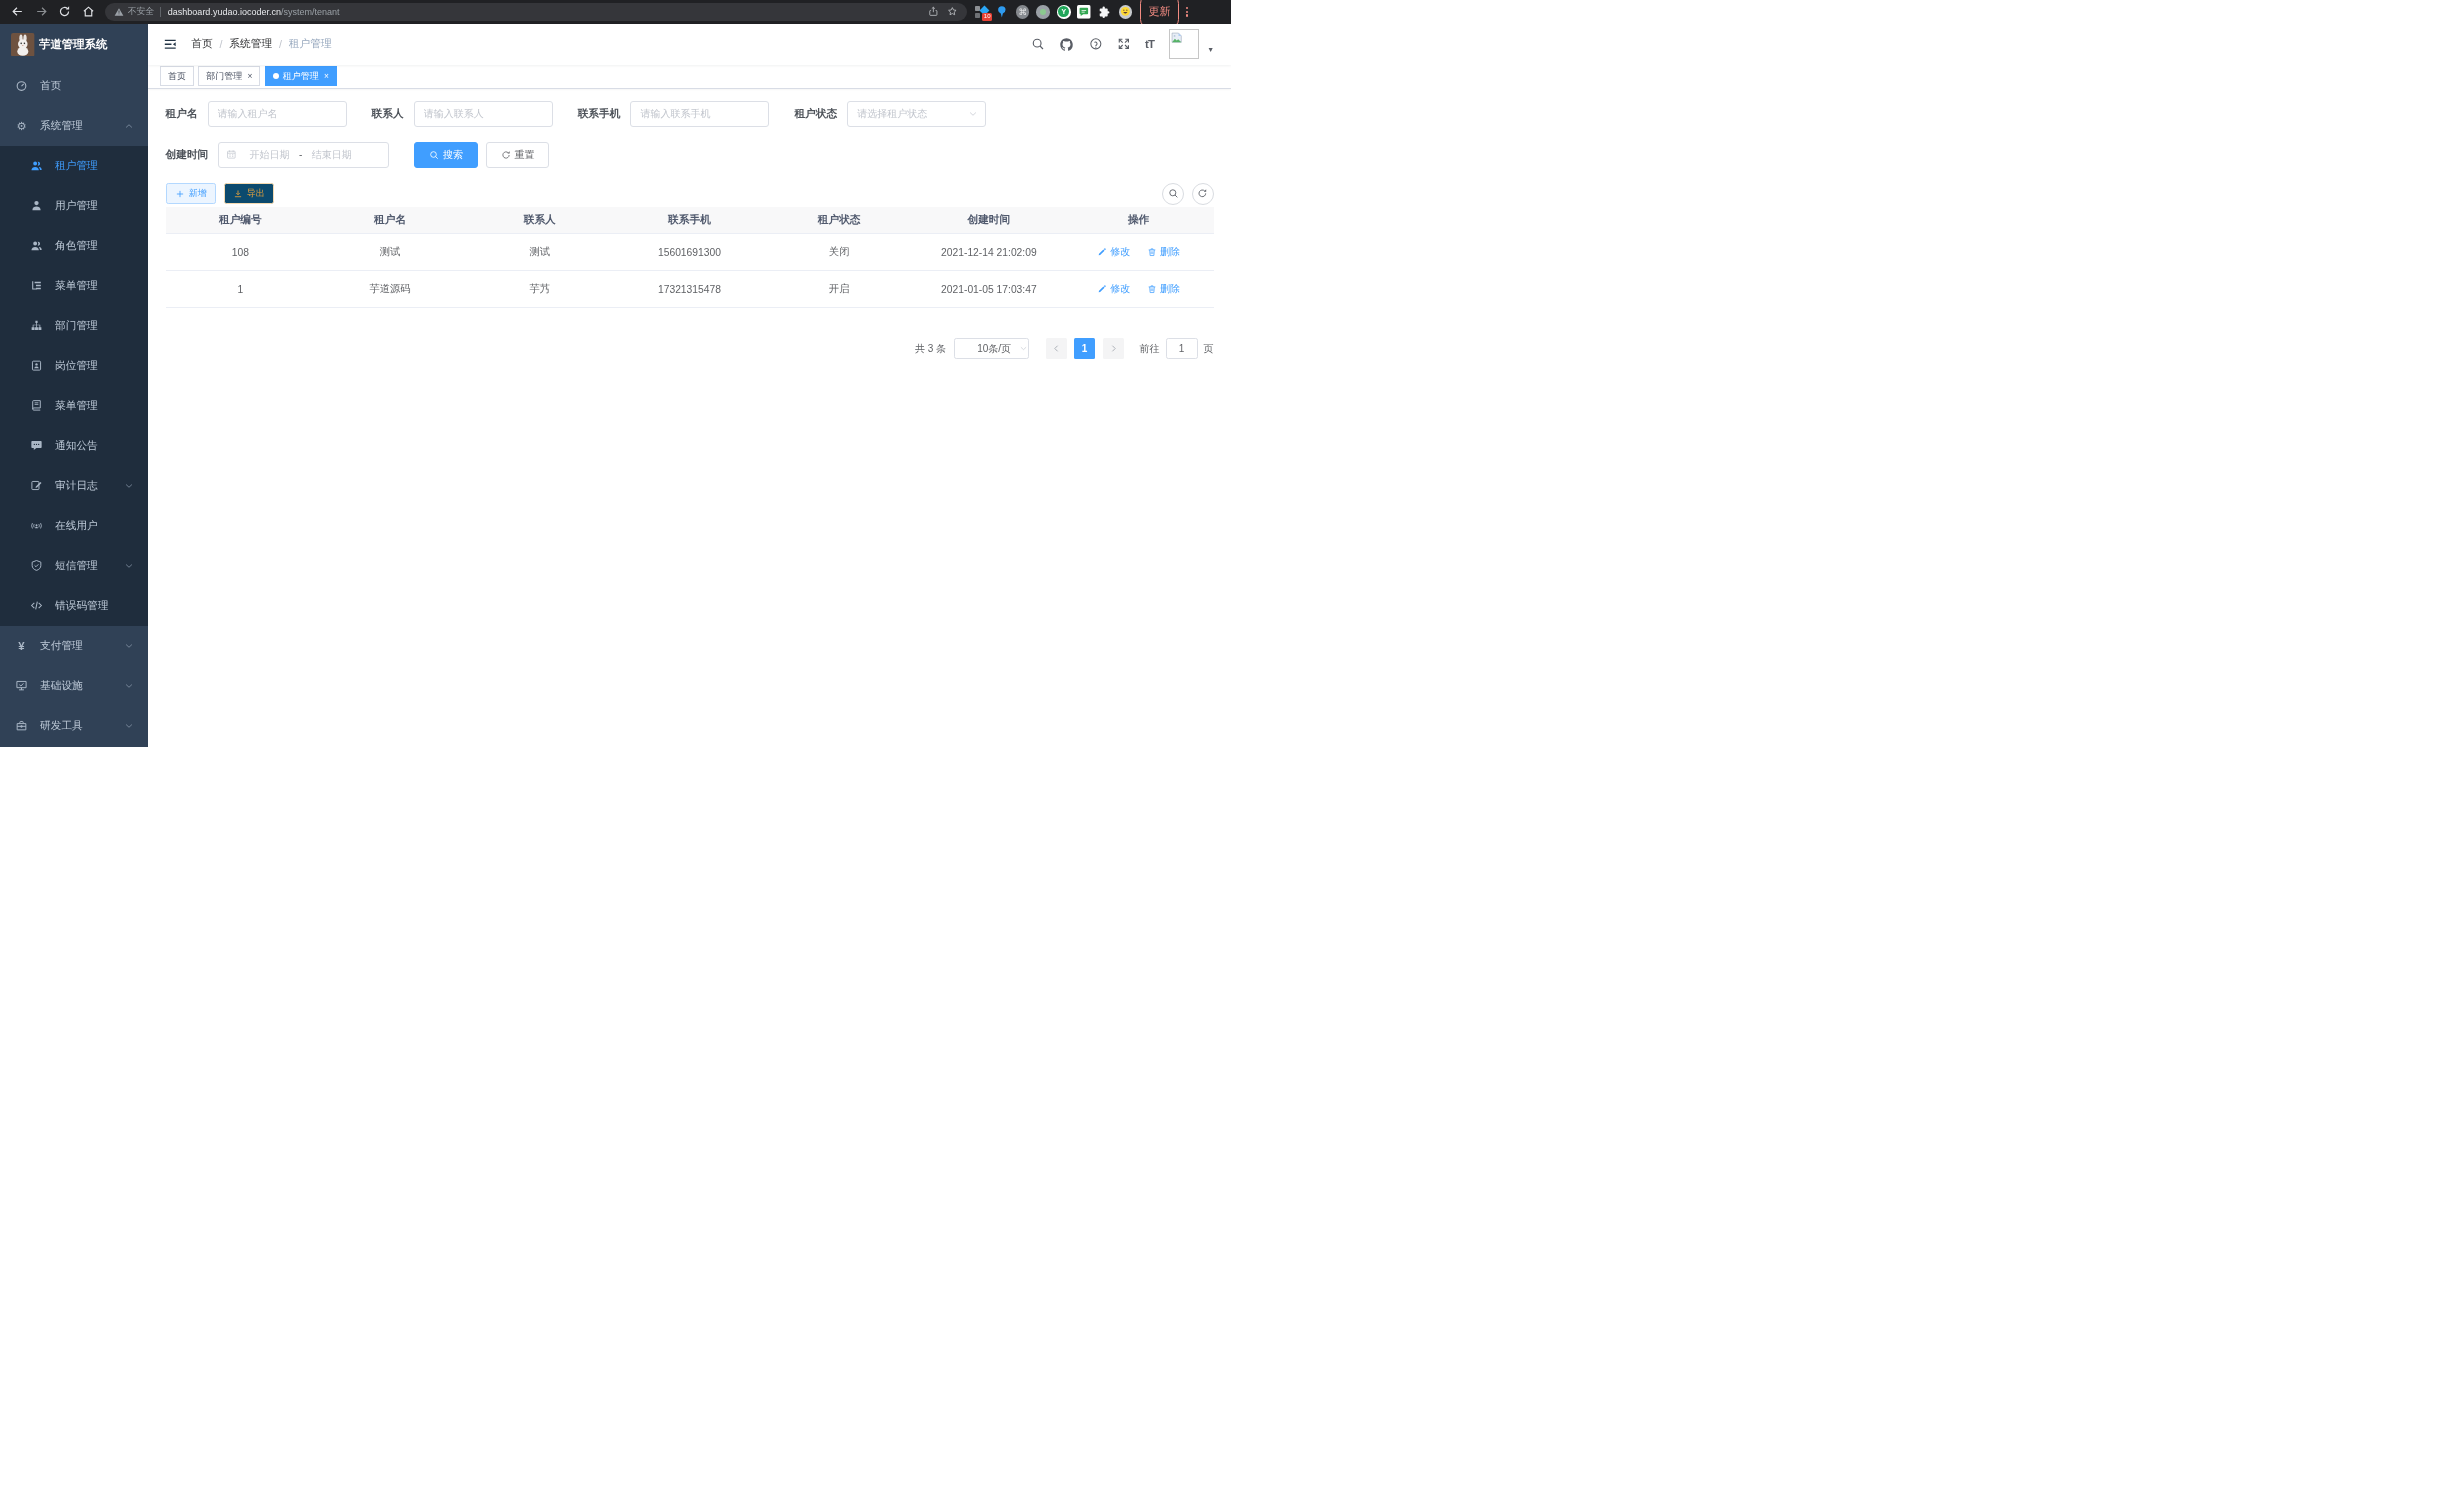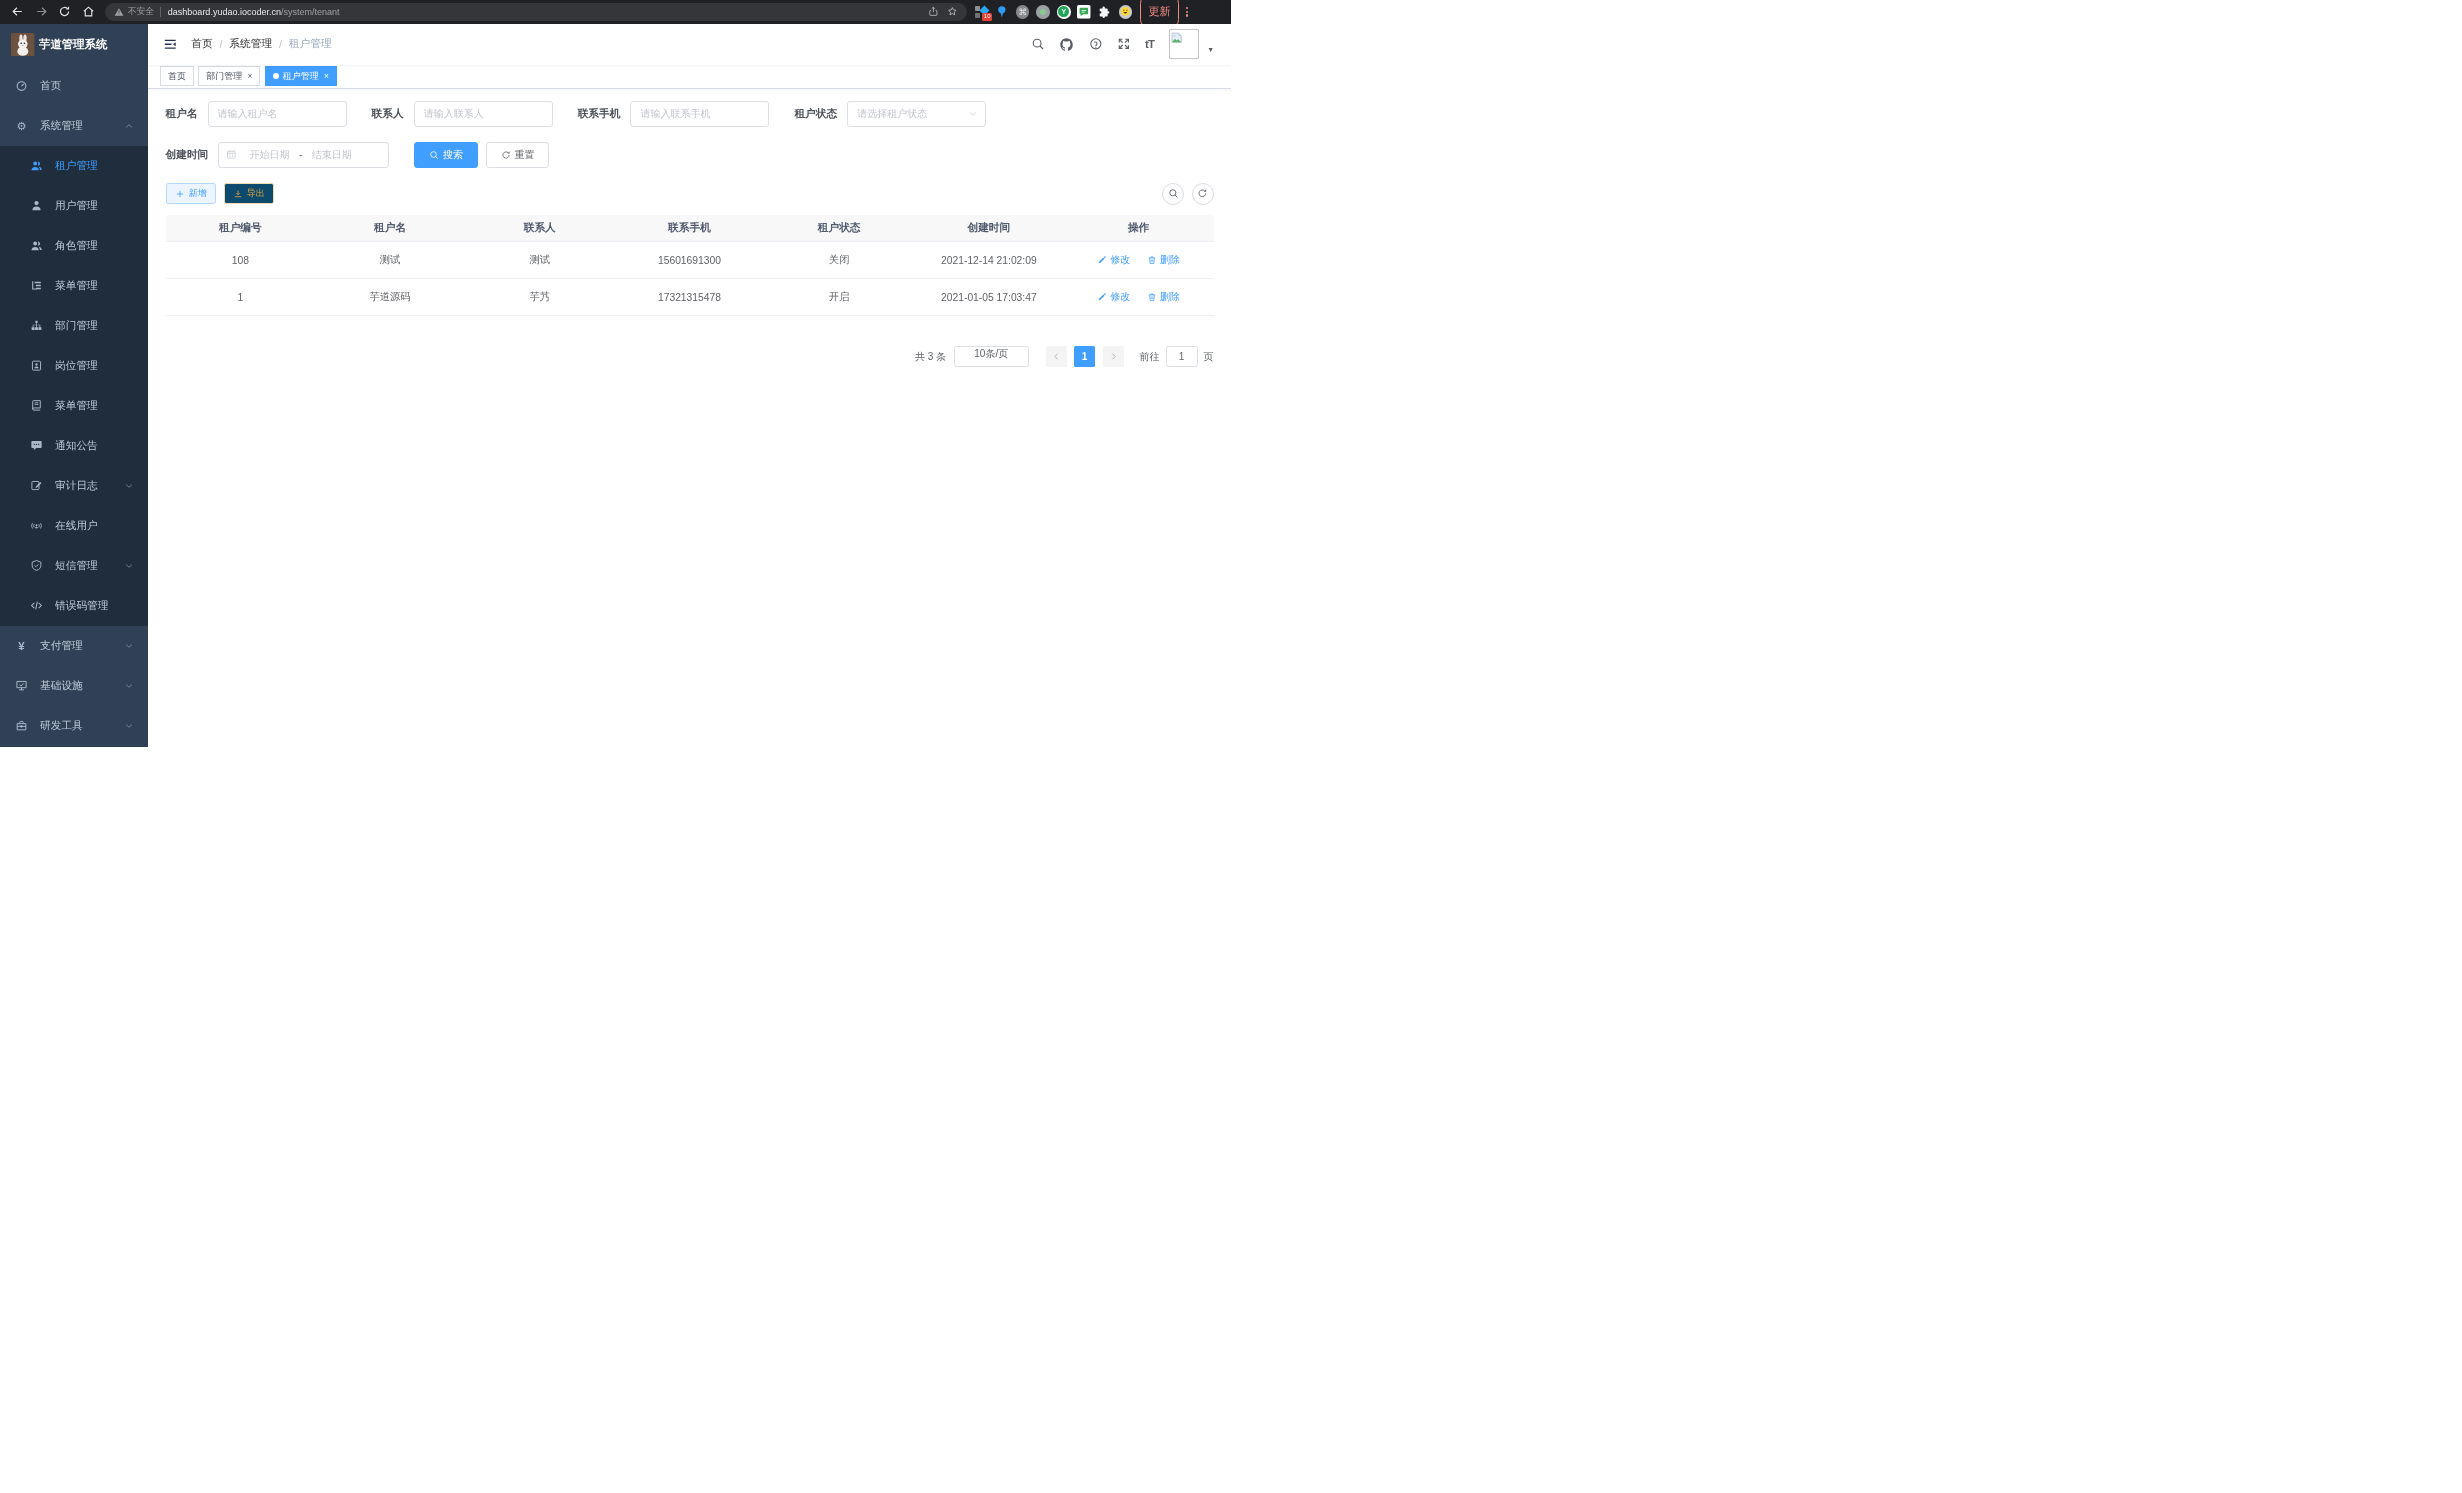--- a/index.html
+++ b/index.html
@@ -94,21 +94,21 @@
 
   .btn { height:26px; border-radius:3px; border:0.8px solid #dcdfe6; background:#fff; color:#606266;
     font-size:10px; display:inline-flex; align-items:center; gap:3.8px; padding:0 14px; cursor:pointer;
     font-family:inherit; }
   .btn .bi { width:10px; height:10px; }
   .btn-primary { background:#409eff; border-color:#409eff; color:#fff; }
   .btn-sm { height:21px; font-size:9px; padding:0 8.4px; border-radius:2.3px; }
   .btn-plain-blue { background:#ecf5ff; border-color:#b3d8ff; color:#409eff; }
   .btn-plain-warn { background:#0c4a6e; border-color:#f5dab1; color:#e6a23c; }
 
-  .toolbar { display:flex; align-items:center; margin-bottom:10px; }
+  .toolbar { display:flex; align-items:center; margin-bottom:2px; }
   .toolbar .gap { width:7.6px; }
   .tool-right { margin-left:auto; display:flex; gap:7.6px; }
   .circ { width:22px; height:22px; border:0.8px solid #d9dce1; border-radius:50%; background:#fff;
     display:flex; align-items:center; justify-content:center; color:#5a5e66; cursor:pointer; }
   .circ svg { width:10.7px; height:10.7px; }
 
   
   table.grid { width:100%; border-collapse:collapse; table-layout:fixed; }
   .grid th { background:#f8f8f9; height:27px; font-size:10.7px; color:#515a6e; font-weight:700;
     border-bottom:0.8px solid #ebeef5; text-align:center; }
@@ -116,21 +116,21 @@
     border-bottom:0.8px solid #ebeef5; white-space:nowrap; overflow:hidden; }
   .op-link { color:#409eff; font-size:10px; display:inline-flex; align-items:center; gap:3px;
     margin:0 6.9px; cursor:pointer; }
   .op-link svg { width:10px; height:10px; }
 
   
   .pager { display:flex; align-items:center; justify-content:flex-end; margin-top:30px;
     font-size:10px; color:#606266; }
   .p-total { margin-right:7.6px; white-space:nowrap; }
   .p-size { width:75px; height:21px; border:0.8px solid #dcdfe6; border-radius:2.3px; display:flex;
-    align-items:center; justify-content:flex-start; gap:7.6px; margin-right:13px; cursor:pointer;flex-direction:column; }
+    align-items:center; justify-content:flex-end; gap:7.6px; margin-right:13px; cursor:pointer; }
   .p-size .sc { width:9px; height:9px; color:#c0c4cc; }
   .p-btn { width:21px; height:21px; background:#f4f4f5; border-radius:1.5px; margin:0 3.8px;
     display:flex; align-items:center; justify-content:center; color:#a4a9b0; cursor:pointer; }
   .p-btn svg { width:9px; height:9px; }
   .p-cur { background:#409eff; color:#fff; font-weight:600; font-size:10px; }
   .p-goto { display:flex; align-items:center; margin-left:12px; gap:6px; white-space:nowrap; }
   .p-goto input { width:32px; height:21px; border:0.8px solid #dcdfe6; border-radius:2.3px;
     text-align:center; font-size:10px; color:#606266; outline:none; font-family:inherit; }
 </style>
 </head>

